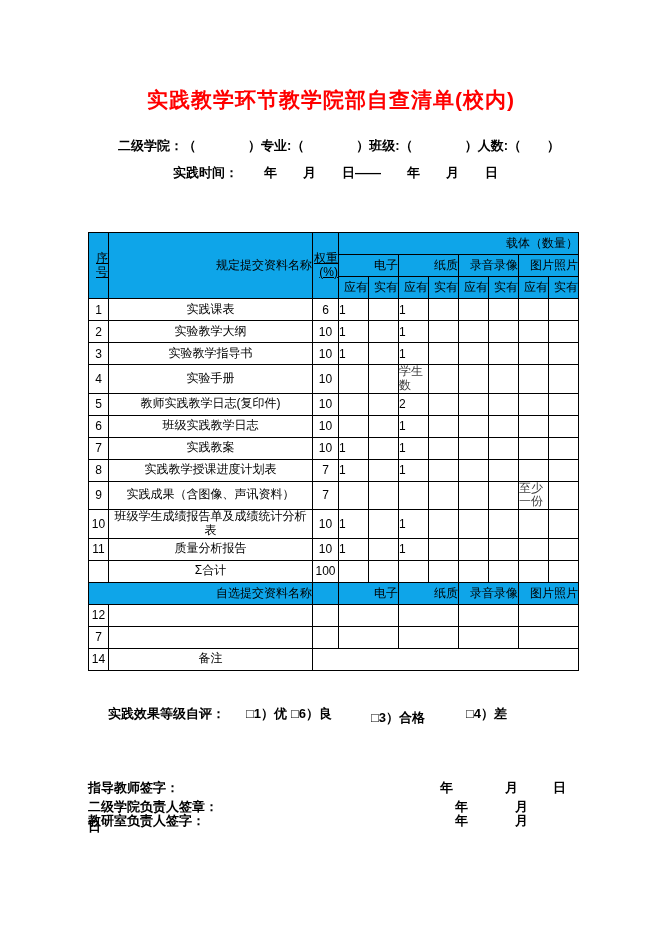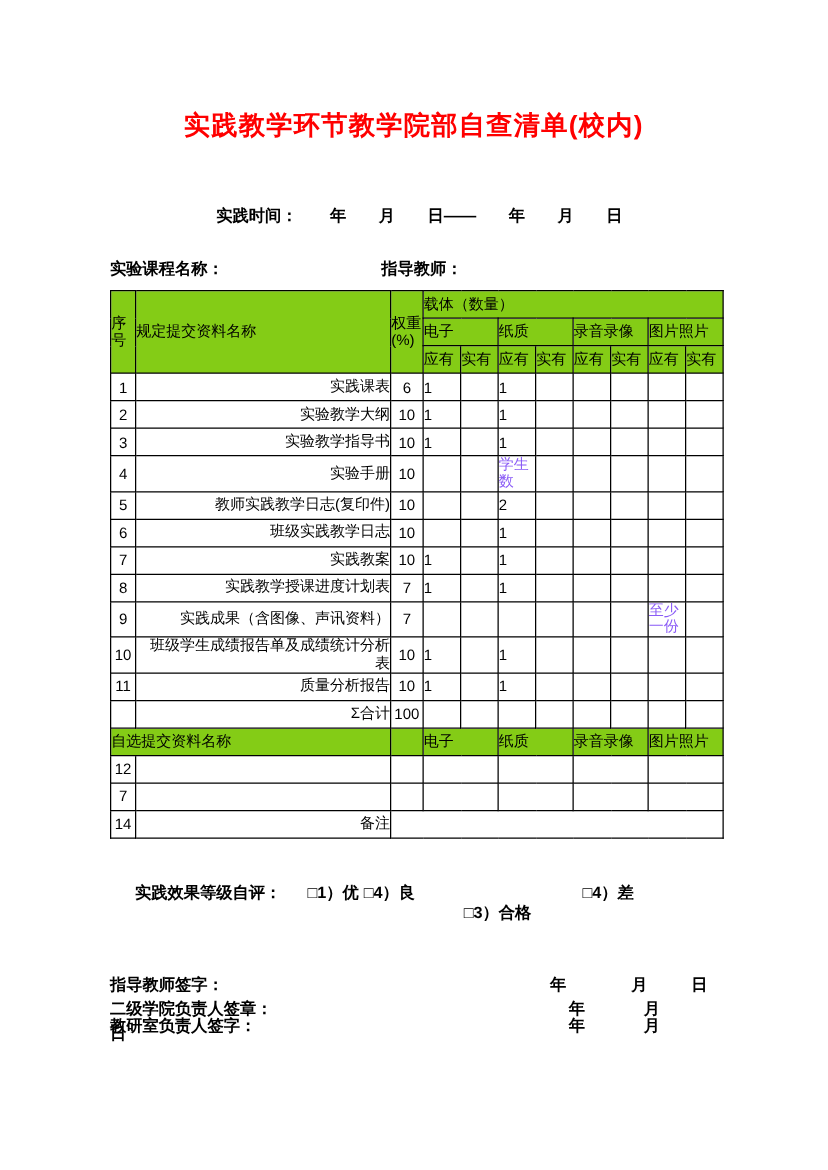--- a/index.html
+++ b/index.html
@@ -20,43 +20,43 @@
   .course-line .teacher{position:absolute;left:217px;top:0;}
 
   table.checklist{
     position:absolute;top:232px;left:88px;
     border-collapse:collapse;table-layout:fixed;
   }
   .checklist td,.checklist th{
     border:1px solid #000;font-size:12px;vertical-align:middle;
     padding:0;overflow:hidden;font-weight:normal;
   }
-  .hdr{background:#84cc16;font-weight:bold;text-align:left;}
+  .hdr{background:#0ea5e9;font-weight:bold;text-align:right;}
   .sub{font-size:11px;}
-  .vert{word-break:break-all;line-height:1.15;padding:0 2px;}
+  .vert{word-break:break-all;line-height:1.15;padding:0 2px;text-decoration:underline;}
   .num{text-align:center;font-size:11px;}
-  .name{text-align:right;font-size:12px;line-height:1.15;}
+  .name{text-align:center;font-size:12px;line-height:1.15;}
   .boldname{font-weight:bold;}
   .weight{text-align:center;font-size:11px;}
   .val{text-align:left;padding-left:3px;font-size:11px;}
-  .small{font-size:9px;padding-left:1px;word-break:break-all;line-height:1.15;color:#8b5cf6;}
+  .small{font-size:9px;padding-left:1px;word-break:break-all;line-height:1.15;color:#404040;}
   .checklist tr{height:22px;}
   .hrowA{height:21px;}
   .hrowB{height:26px;}
   .hrowC{height:27px;}
   .row9{height:33px;}
   .row10{height:26px;}
   .optrow{height:24px;}
   .remarkrow{height:44px;padding-left:32px;}
 
   .eval-line{position:absolute;top:705px;left:88px;width:500px;height:18px;font-size:13px;font-weight:bold;}
   .eval-line .lbl{position:absolute;left:0;top:0;margin-left:20px;}
   .eval-line .o1{position:absolute;left:137px;top:0;margin-left:21px;}
   .eval-line .o2{position:absolute;left:203px;top:0;}
-  .eval-line .o3{position:absolute;left:283px;top:16px;}
+  .eval-line .o3{position:absolute;left:283px;top:4px;}
   .eval-line .o4{position:absolute;left:378px;top:0;}
 
   .sign-line{position:absolute;left:88px;width:500px;height:18px;font-size:13px;font-weight:bold;}
   .sign1{top:779px;}
   .sign2{top:812px;}
   .sign3{top:798px;}
   .sign-line .lbl{position:absolute;left:0;top:0;}
   .sign1 .yy{position:absolute;left:352px;top:0;}
   .sign1 .mm{position:absolute;left:417px;top:0;}
   .sign1 .dd{position:absolute;left:465px;top:0;}
@@ -64,27 +64,24 @@
   .sign2 .mm,.sign3 .mm{position:absolute;left:427px;top:0;}
   .trailing-day{position:absolute;top:818px;left:88px;font-size:13px;font-weight:bold;}
 </style>
 </head>
 <body>
 
 <div class="page">
 
   <div class="title">实践教学环节教学院部自查清单(校内)</div>
 
+  <div class="info-line">二级学院：（　　　　）专业:（　　　　）班级:（　　　　）人数:（　　）</div>
 
   <div class="time-line">实践时间：　　年　　月　　日——　　年　　月　　日</div>
 
-  <div class="course-line">
-    <span>实验课程名称：</span>
-    <span class="teacher">指导教师：</span>
-  </div>
 
   <table class="checklist">
     <colgroup>
       <col style="width:20px">
         <col style="width:204px">
         <col style="width:26px">
       <col style="width:30px">
         <col style="width:30px">
         <col style="width:30px">
         <col style="width:30px">
@@ -302,21 +299,21 @@
           <td class="num">14</td>
           <td class="name">备注</td>
           <td class="val" colspan="9"></td>
         </tr>
       </tbody>
   </table>
 
   <div class="eval-line">
     <span class="lbl">实践效果等级自评：</span>
     <span class="o1">□1）优</span>
-    <span class="o2">□4）良</span>
+    <span class="o2">□6）良</span>
     <span class="o3">□3）合格</span>
     <span class="o4">□4）差</span>
   </div>
 
   <div class="sign-line sign1">
     <span class="lbl">指导教师签字：</span>
     <span class="yy">年</span>
     <span class="mm">月</span>
     <span class="dd">日</span>
   </div>

